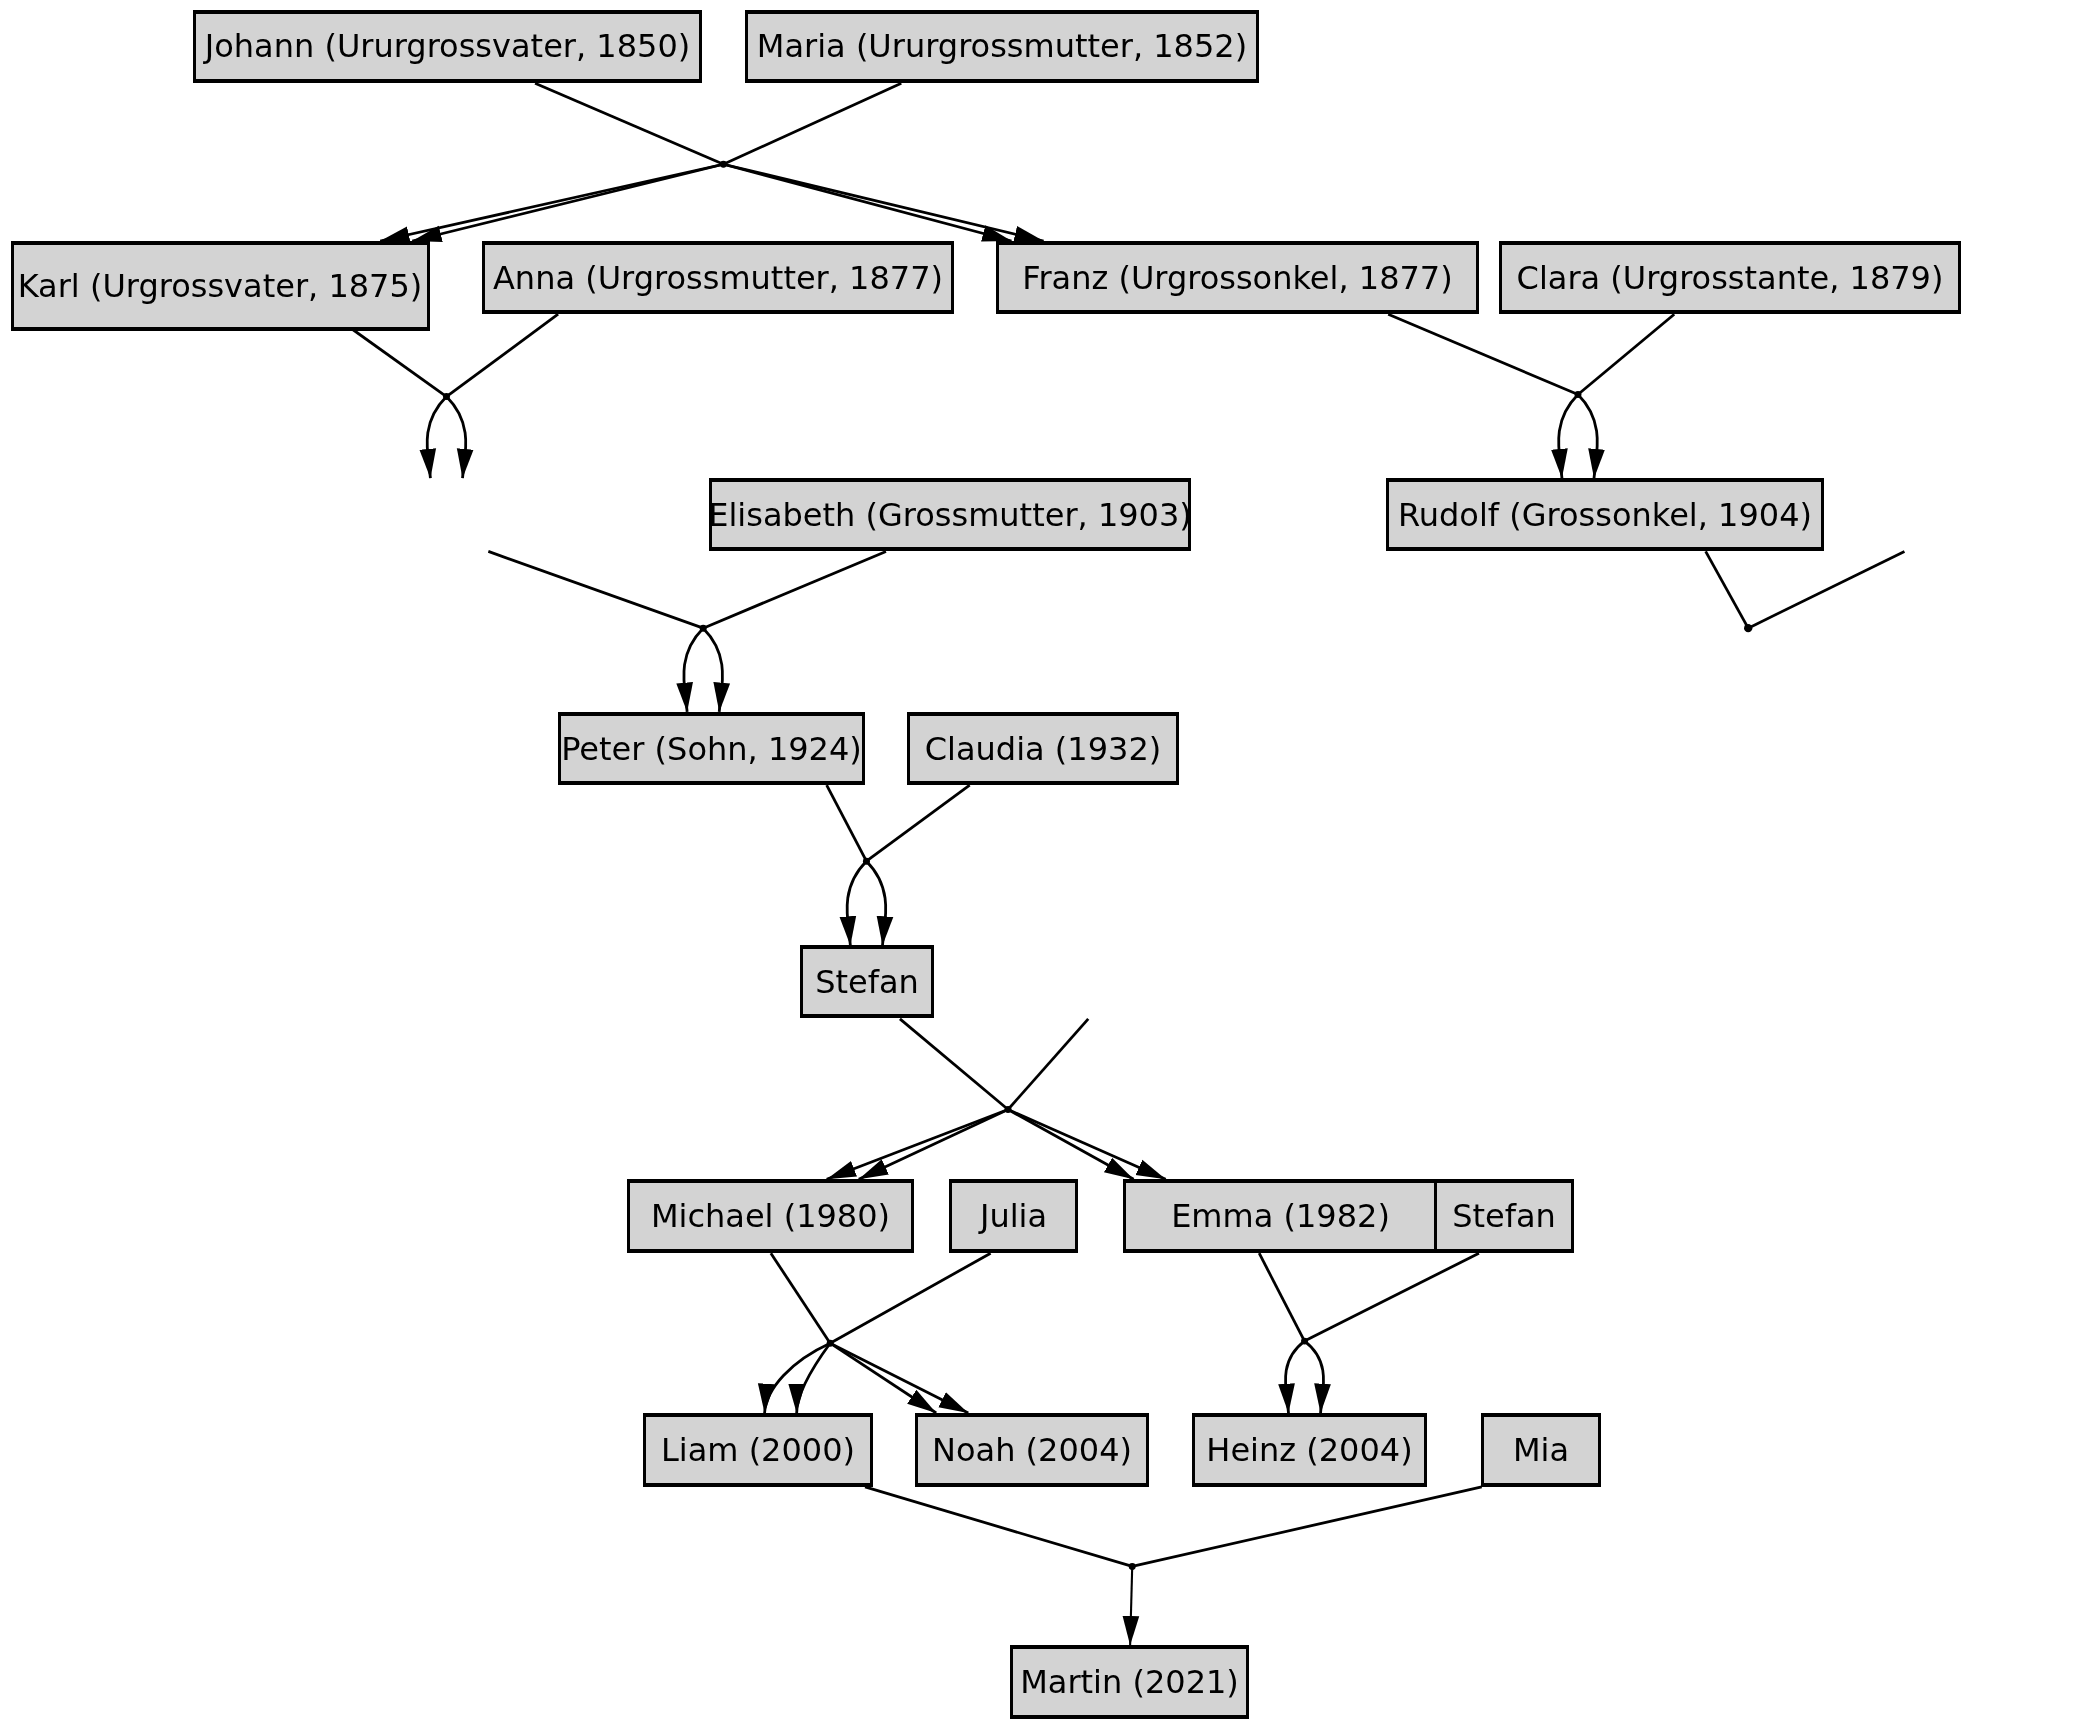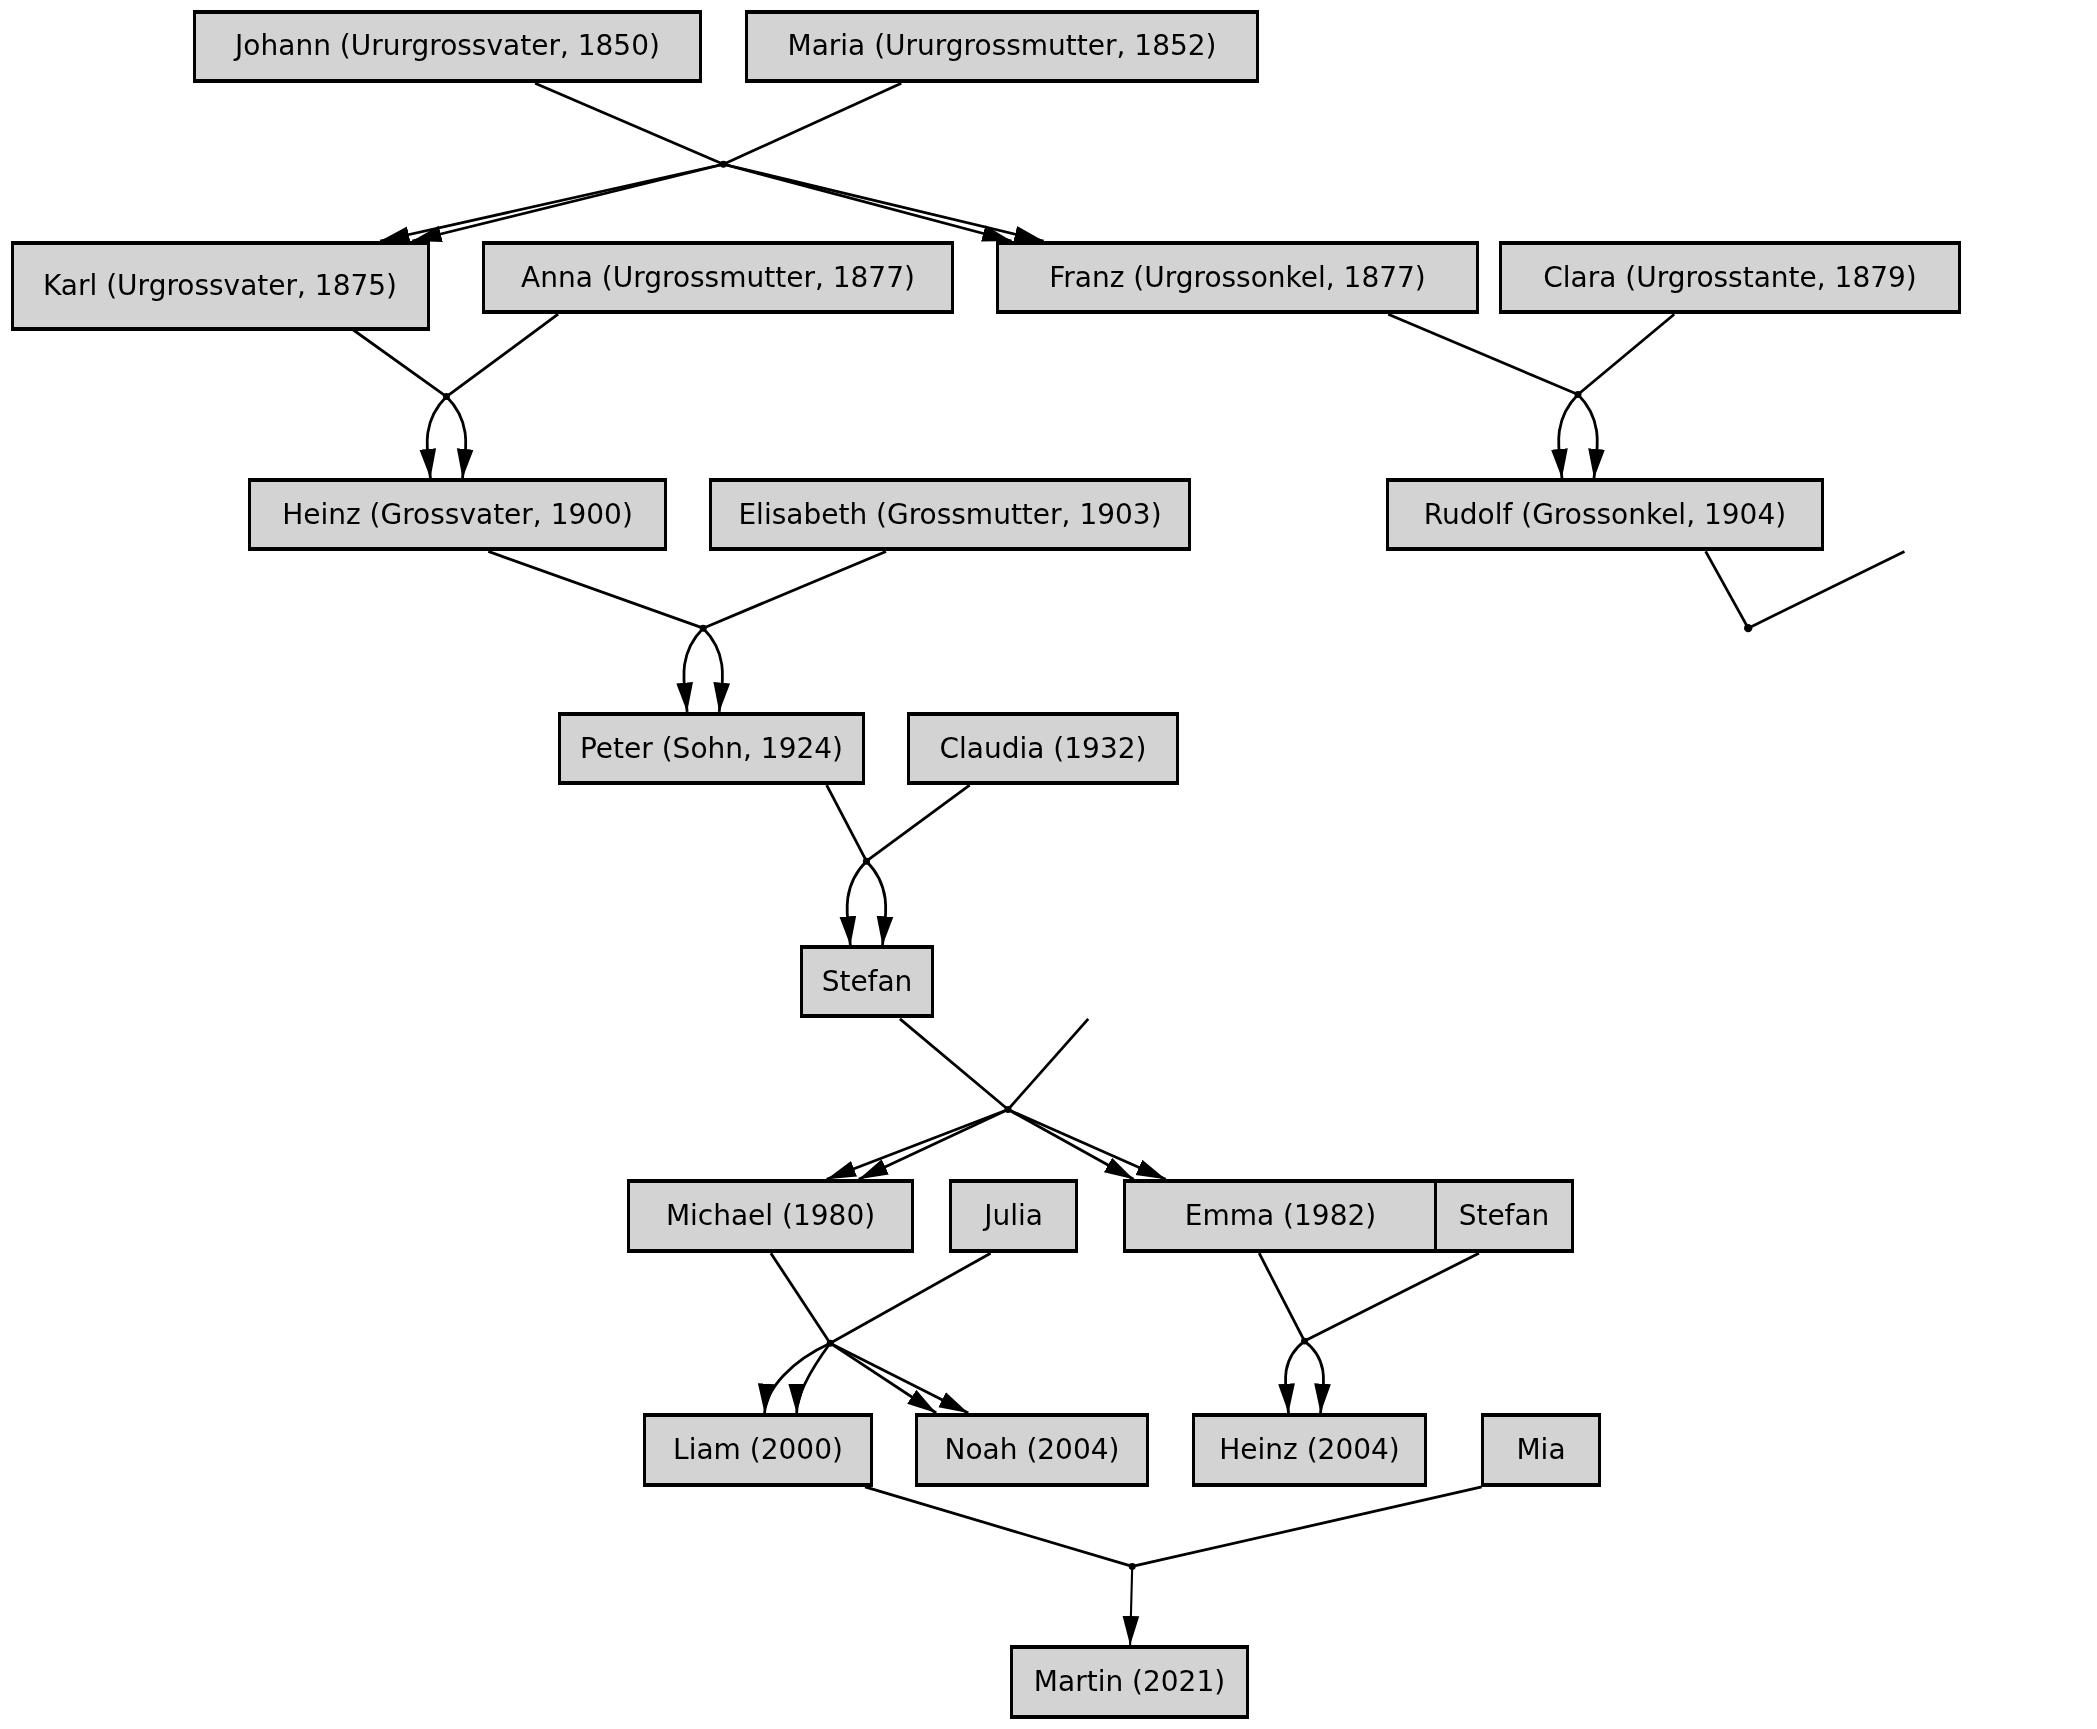--- a/index.html
+++ b/index.html
@@ -46,21 +46,21 @@
   .node {
     position: absolute;
     box-sizing: border-box;
     background: #d3d3d3;
     border: 3.5px solid #000000;
     border-top-width: 4.9px;
     border-bottom-width: 4.9px;
     display: flex;
     align-items: center;
     justify-content: center;
-    font-size: 28px;
+    font-size: 32px;
     line-height: 1;
     color: #000000;
     white-space: nowrap;
   }
 </style>
 </head>
 <body>
 
 <div id="canvas">
 
@@ -129,21 +129,20 @@
   </svg>
 
   <div class="node" style="left:193px; top:9.8px; width:509px; height:73px">Johann (Ururgrossvater, 1850)</div>
   <div class="node" style="left:745px; top:9.8px; width:514px; height:73px">Maria (Ururgrossmutter, 1852)</div>
 
   <div class="node" style="left:10.5px; top:241px; width:419px; height:90px">Karl (Urgrossvater, 1875)</div>
   <div class="node" style="left:482px; top:241px; width:472px; height:73px">Anna (Urgrossmutter, 1877)</div>
   <div class="node" style="left:996px; top:241px; width:483px; height:73px">Franz (Urgrossonkel, 1877)</div>
   <div class="node" style="left:1499px; top:241px; width:462px; height:73px">Clara (Urgrosstante, 1879)</div>
 
-  <div class="node" style="left:248px; top:478px; width:419px; height:73px">Heinz (Grossvater, 1900)</div>
   <div class="node" style="left:709px; top:478px; width:482px; height:73px">Elisabeth (Grossmutter, 1903)</div>
   <div class="node" style="left:1386px; top:478px; width:438px; height:73px">Rudolf (Grossonkel, 1904)</div>
 
   <div class="node" style="left:558px; top:712px; width:307px; height:73px">Peter (Sohn, 1924)</div>
   <div class="node" style="left:907px; top:712px; width:272px; height:73px">Claudia (1932)</div>
 
   <div class="node" style="left:800px; top:945px; width:134px; height:73px">Stefan</div>
 
   <div class="node" style="left:627px; top:1179px; width:287px; height:74px">Michael (1980)</div>
   <div class="node" style="left:949px; top:1179px; width:129px; height:74px">Julia</div>

